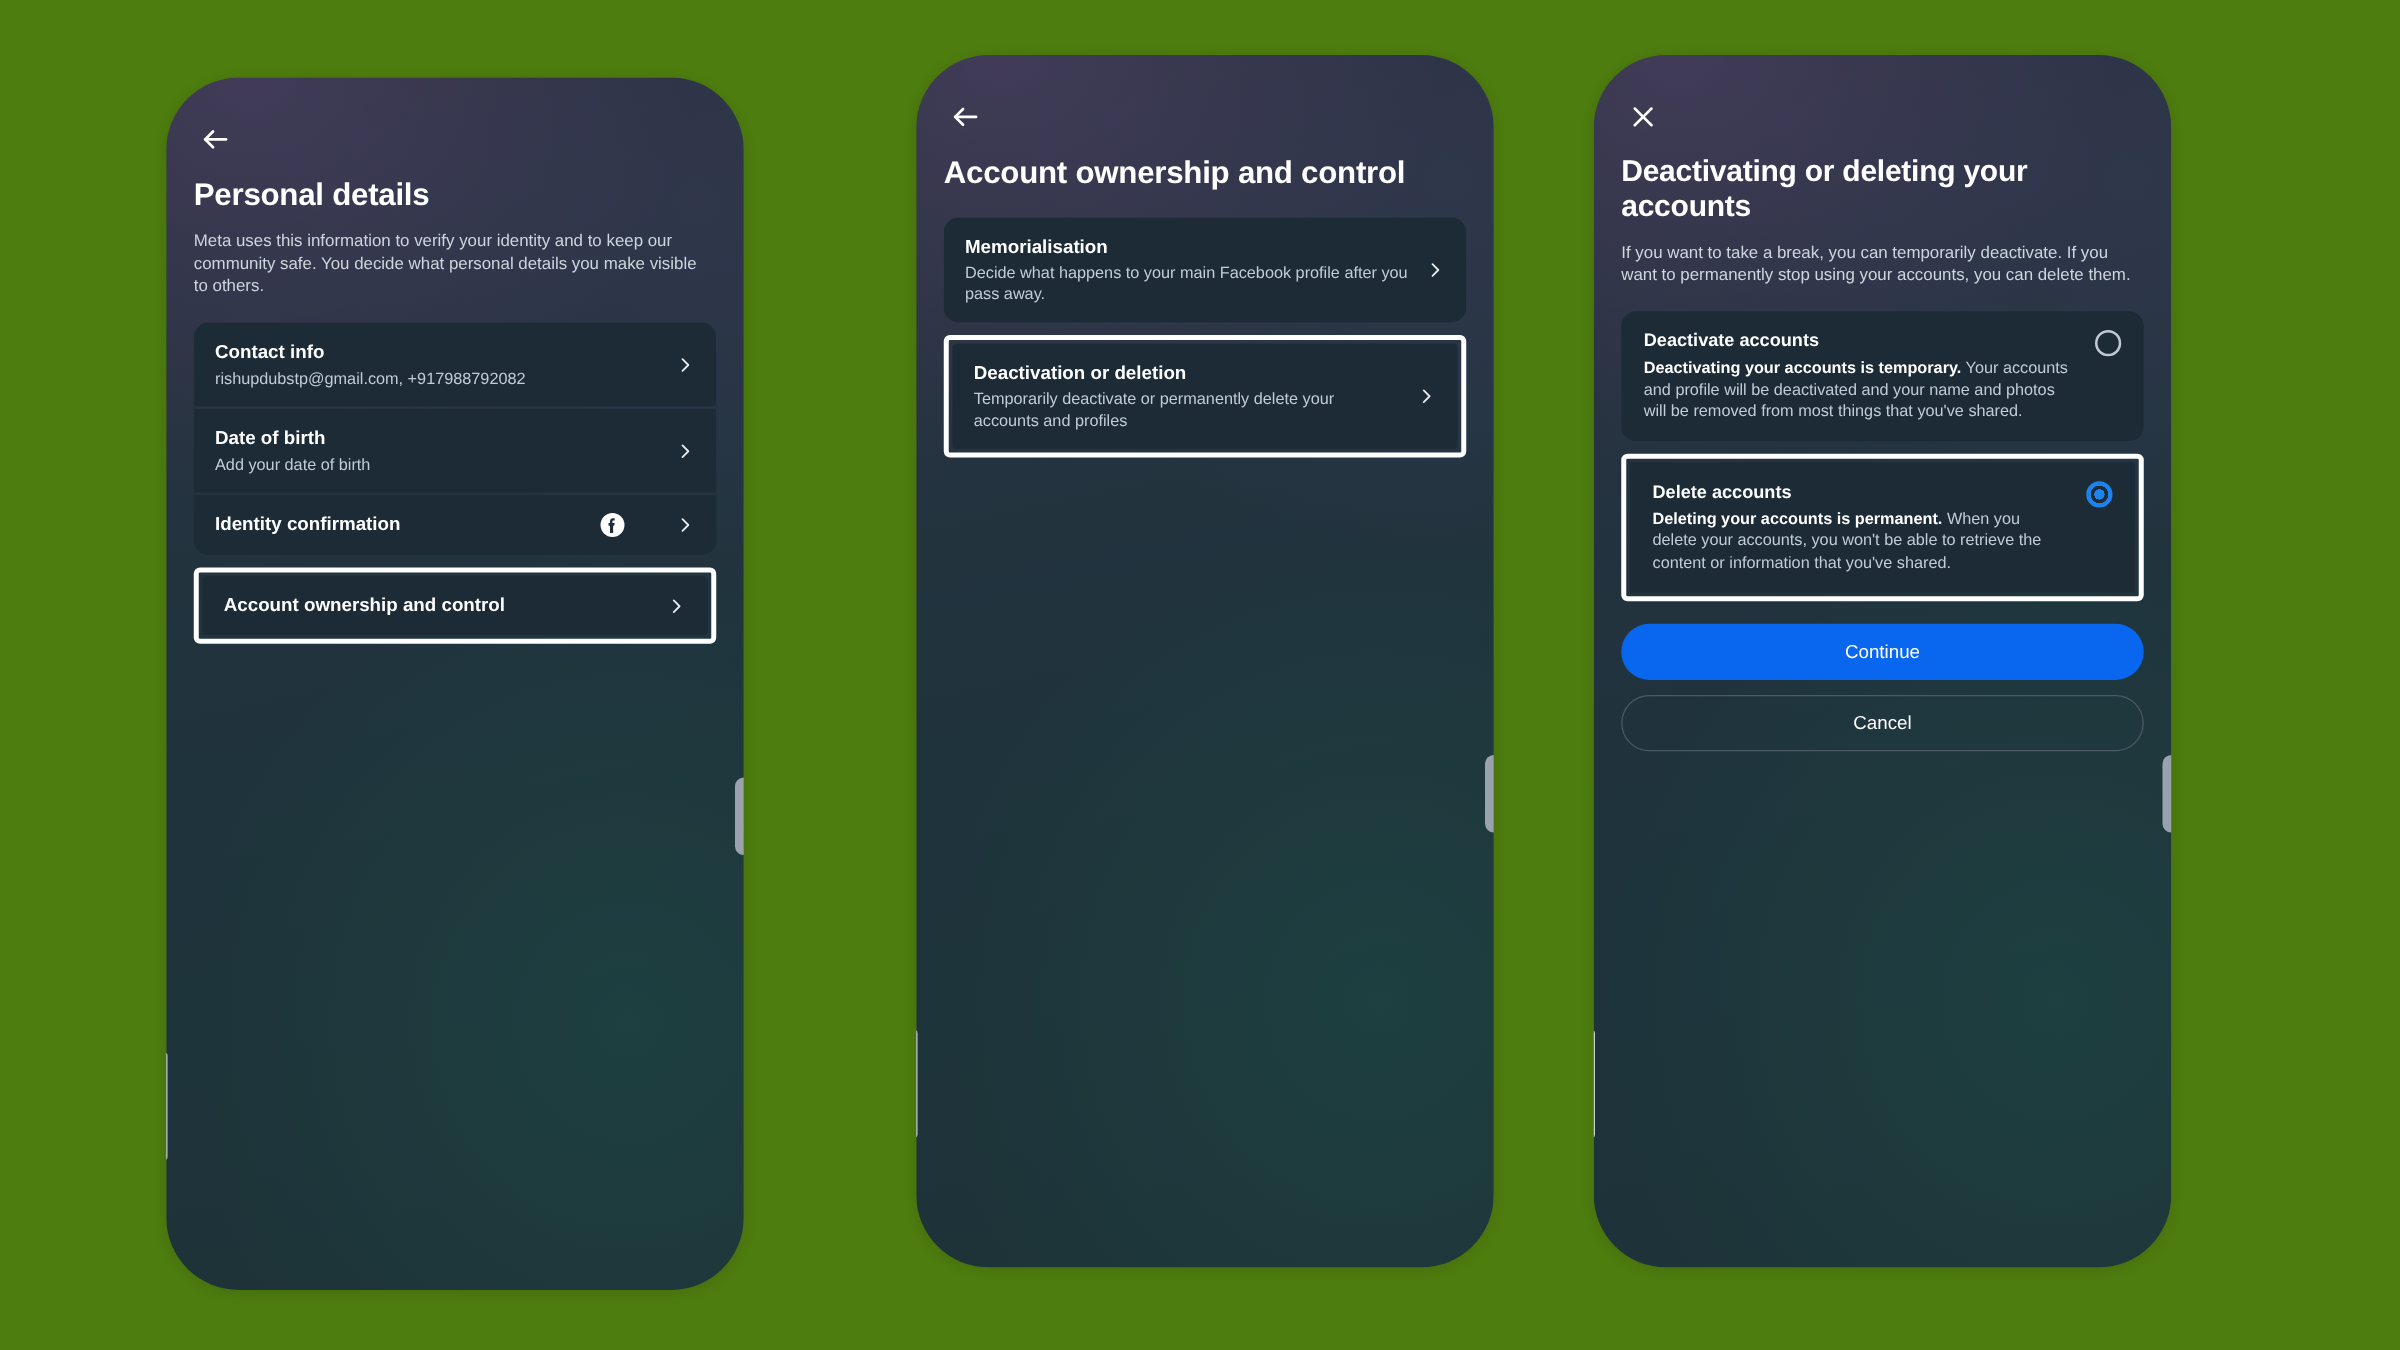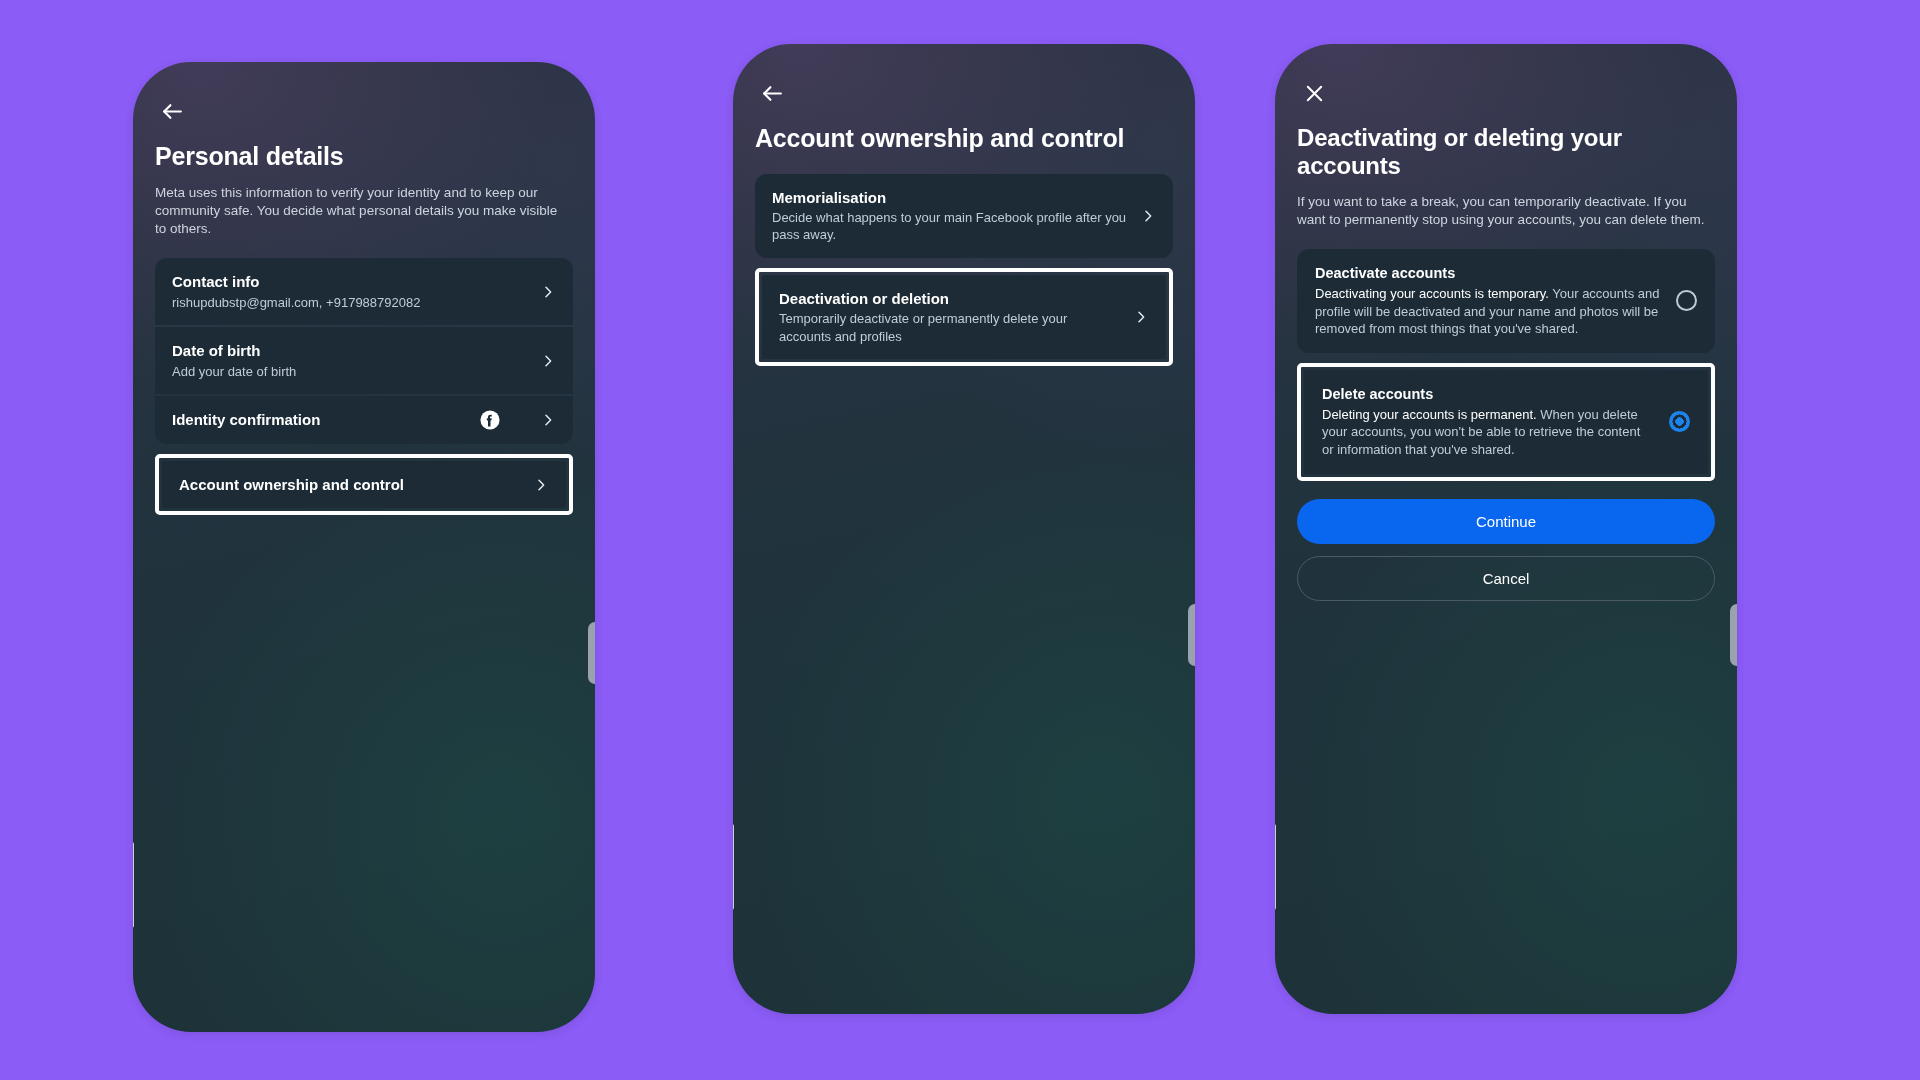--- a/index.html
+++ b/index.html
@@ -5,21 +5,21 @@
   * { box-sizing: border-box; margin: 0; padding: 0; }
   html, body {
     width: 1920px; height: 1080px;
     background: #ffffff;
     font-family: "Liberation Sans", sans-serif;
     overflow: hidden;
   }
   .stage {
     position: relative;
     width: 1920px; height: 1080px;
-    background: #8b5cf6;
+    background: #4d7c0f;
   }
 
   
   .phone {
     position: absolute;
     width: 462px;
     height: 970px;
     border-radius: 58px;
     overflow: hidden;
     background:
@@ -137,38 +137,38 @@
   }
   .highlight > .card {
     border-radius: 3px;
     margin-top: 0;
   }
 
   
   .option-row {
     background: #1c2b35;
     display: flex;
-    align-items: center;
+    align-items: flex-start;
     padding: 15px 18px;
     cursor: pointer;
   }
   .option-text { flex: 1 1 auto; min-width: 0; }
   .option-title {
     font-size: 14.5px;
     font-weight: 600;
     color: #ffffff;
     line-height: 1.3;
     margin-bottom: 2px;
   }
   .option-body {
     font-size: 13px;
     line-height: 1.36;
     color: #c2ccd6;
   }
-  .option-body b { color: #ffffff; font-weight: 400; }
+  .option-body b { color: #ffffff; font-weight: 700; }
   .radio {
     flex: 0 0 auto;
     margin-left: 14px;
     width: 21px; height: 21px;
     border-radius: 50%;
     border: 2px solid #c0cad4;
     background: transparent;
   }
   .radio.checked {
     border-color: #1b84ee;

